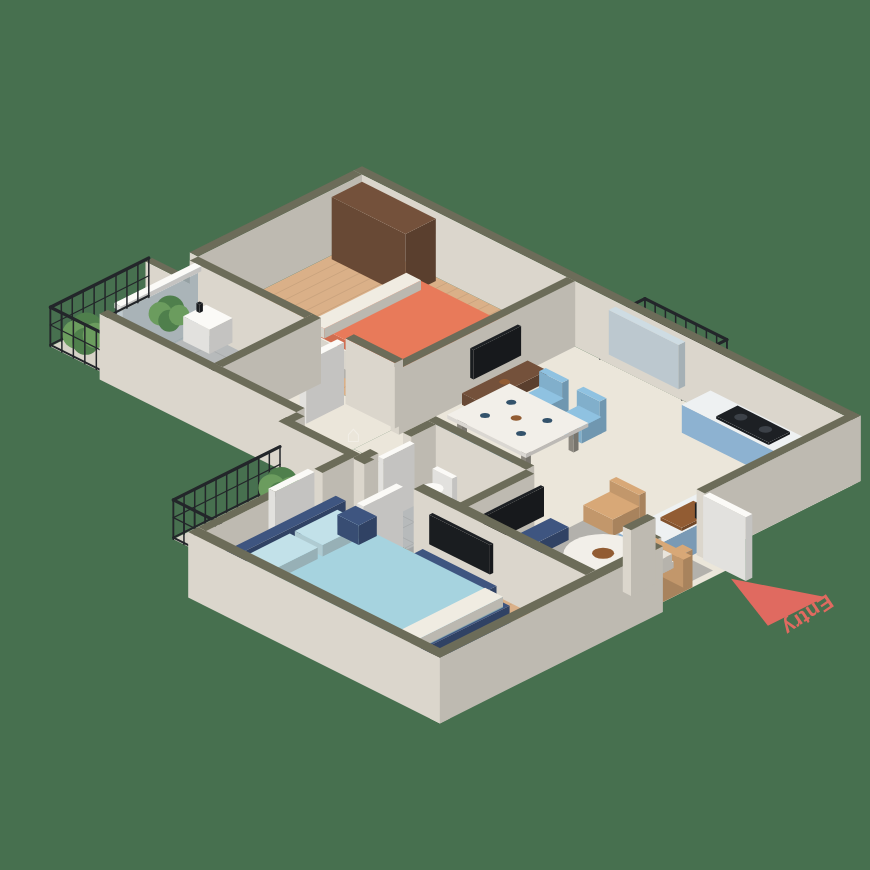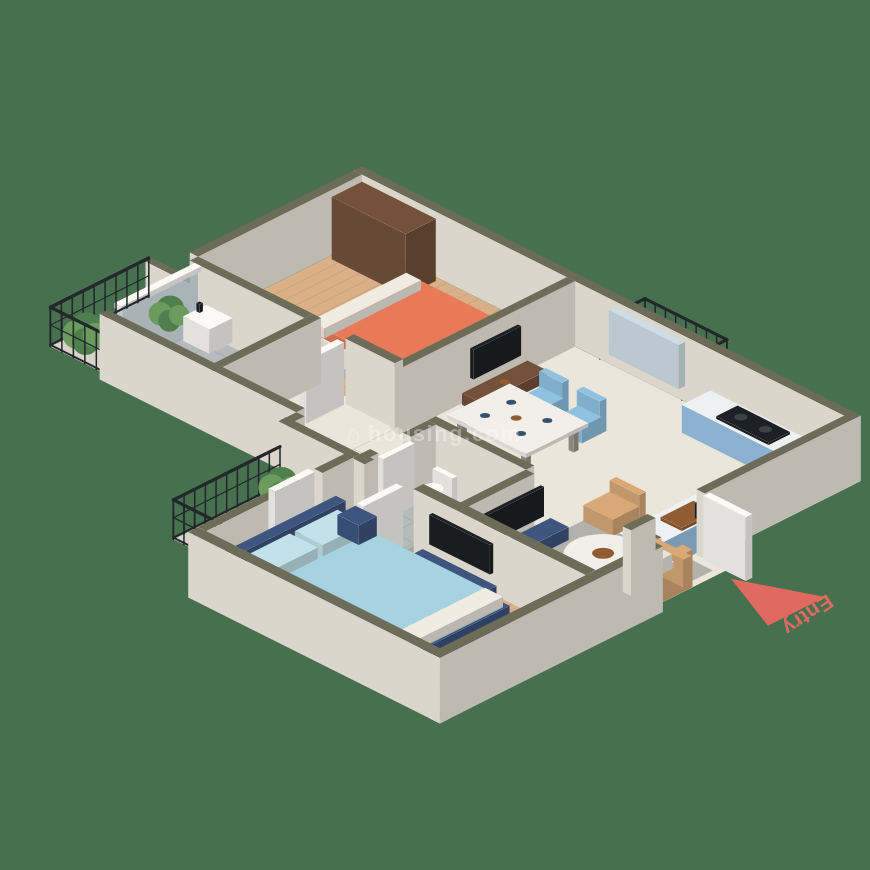--- a/index.html
+++ b/index.html
@@ -778,16 +778,15 @@
         <polygon points="703.1,495.8 745.8,517.2 745.8,581.1 703.1,559.8" fill="rgb(226,225,222)"></polygon>
         <polygon points="752.3,513.9 745.8,517.2 745.8,581.1 752.3,577.8" fill="rgb(196,195,193)"></polygon>
         <polygon points="709.7,492.6 752.3,513.9 745.8,517.2 703.1,495.8" fill="#fbfaf7"></polygon>
       </g>
       <g>
         <polygon points="731.0,578.7 825.3,597.1 767.9,625.8" fill="#e06a60"></polygon>
       </g>
     </svg>
   <div class="watermark">
     <span class="house">⌂</span>
-    <span>housing.com</span>
   </div>
   <div class="entry-label">Entry</div>
 </div>
 
 </body></html>

